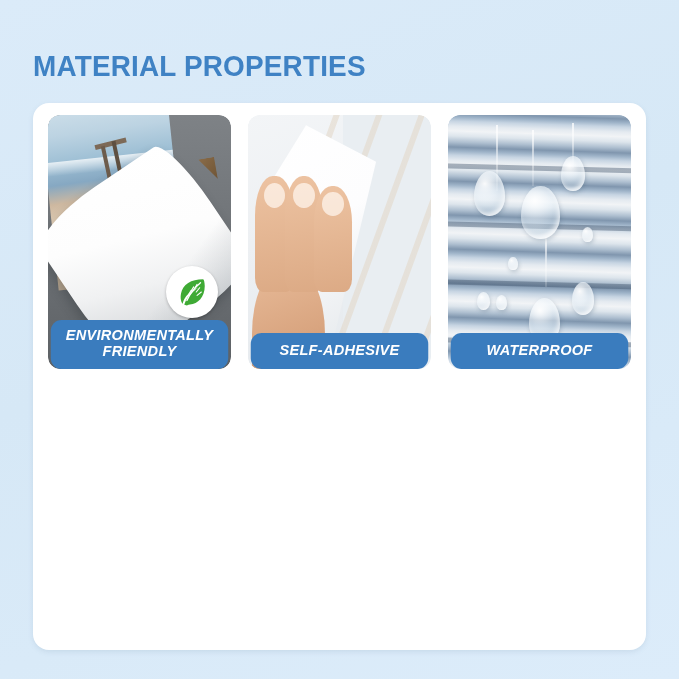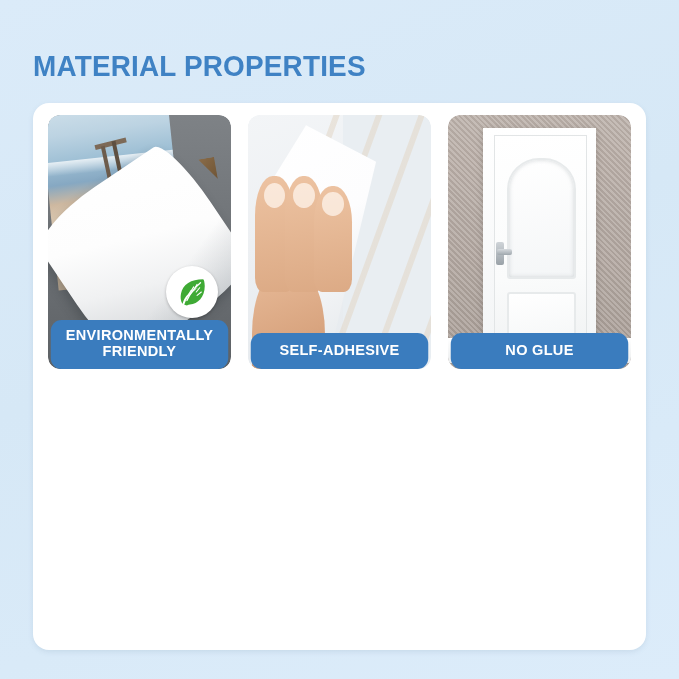--- a/index.html
+++ b/index.html
@@ -77,20 +77,21 @@
     column-gap: 17px;
     row-gap: 16px;
   }
 
   
   .card {
     position: relative;
     border-radius: 12px;
     overflow: hidden;
     background: #ffffff;
+    font-style: italic;
   }
   .thumb {
     position: absolute;
     inset: 0;
     border-radius: 12px;
     overflow: hidden;
   }
   .caption {
     position: absolute;
     left: 0;
@@ -435,32 +436,38 @@
           <div class="finger" style="left:20%;">
               <div class="nail"></div>
             </div>
           <div class="finger" style="left:36%; height:42%;">
               <div class="nail"></div>
             </div>
         </div>
         <div class="caption">SELF-ADHESIVE</div>
       </div>
 
-
-
       <div class="card">
         <div class="thumb">
-          <div class="door-wall"></div>
-          <div class="door-frame"></div>
-          <div class="door-inner"></div>
-          <div class="door-panel-top"></div>
-          <div class="door-panel-bot"></div>
-          <div class="door-handle"></div>
-          <div class="door-handle-bar"></div>
-          <div class="skirt-l"></div>
-          <div class="skirt-r"></div>
+          <div class="wood-bg"></div>
+          <div class="wood-dark"></div>
+          <div class="trail" style="left:26%; top:4%;  height:26%;"></div>
+          <div class="trail" style="left:46%; top:6%;  height:22%;"></div>
+          <div class="trail" style="left:68%; top:3%;  height:18%;"></div>
+          <div class="trail" style="left:53%; top:48%; height:20%;"></div>
+          <div class="drop" style="left:14%; top:22%; width:17%; height:18%;"></div>
+          <div class="drop" style="left:40%; top:28%; width:21%; height:21%;"></div>
+          <div class="drop" style="left:62%; top:16%; width:13%; height:14%;"></div>
+          <div class="drop" style="left:44%; top:72%; width:17%; height:18%;"></div>
+          <div class="drop" style="left:68%; top:66%; width:12%; height:13%;"></div>
+          <div class="drop" style="left:16%; top:70%; width:7%;  height:7%;"></div>
+          <div class="drop" style="left:26%; top:71%; width:6%;  height:6%;"></div>
+          <div class="drop" style="left:33%; top:56%; width:5%;  height:5%;"></div>
+          <div class="drop" style="left:73%; top:44%; width:6%;  height:6%;"></div>
         </div>
-        <div class="caption">NO GLUE</div>
+        <div class="caption">WATERPROOF</div>
       </div>
+
+
 
     </div>
   </div>
 </div>
 
 </body></html>

